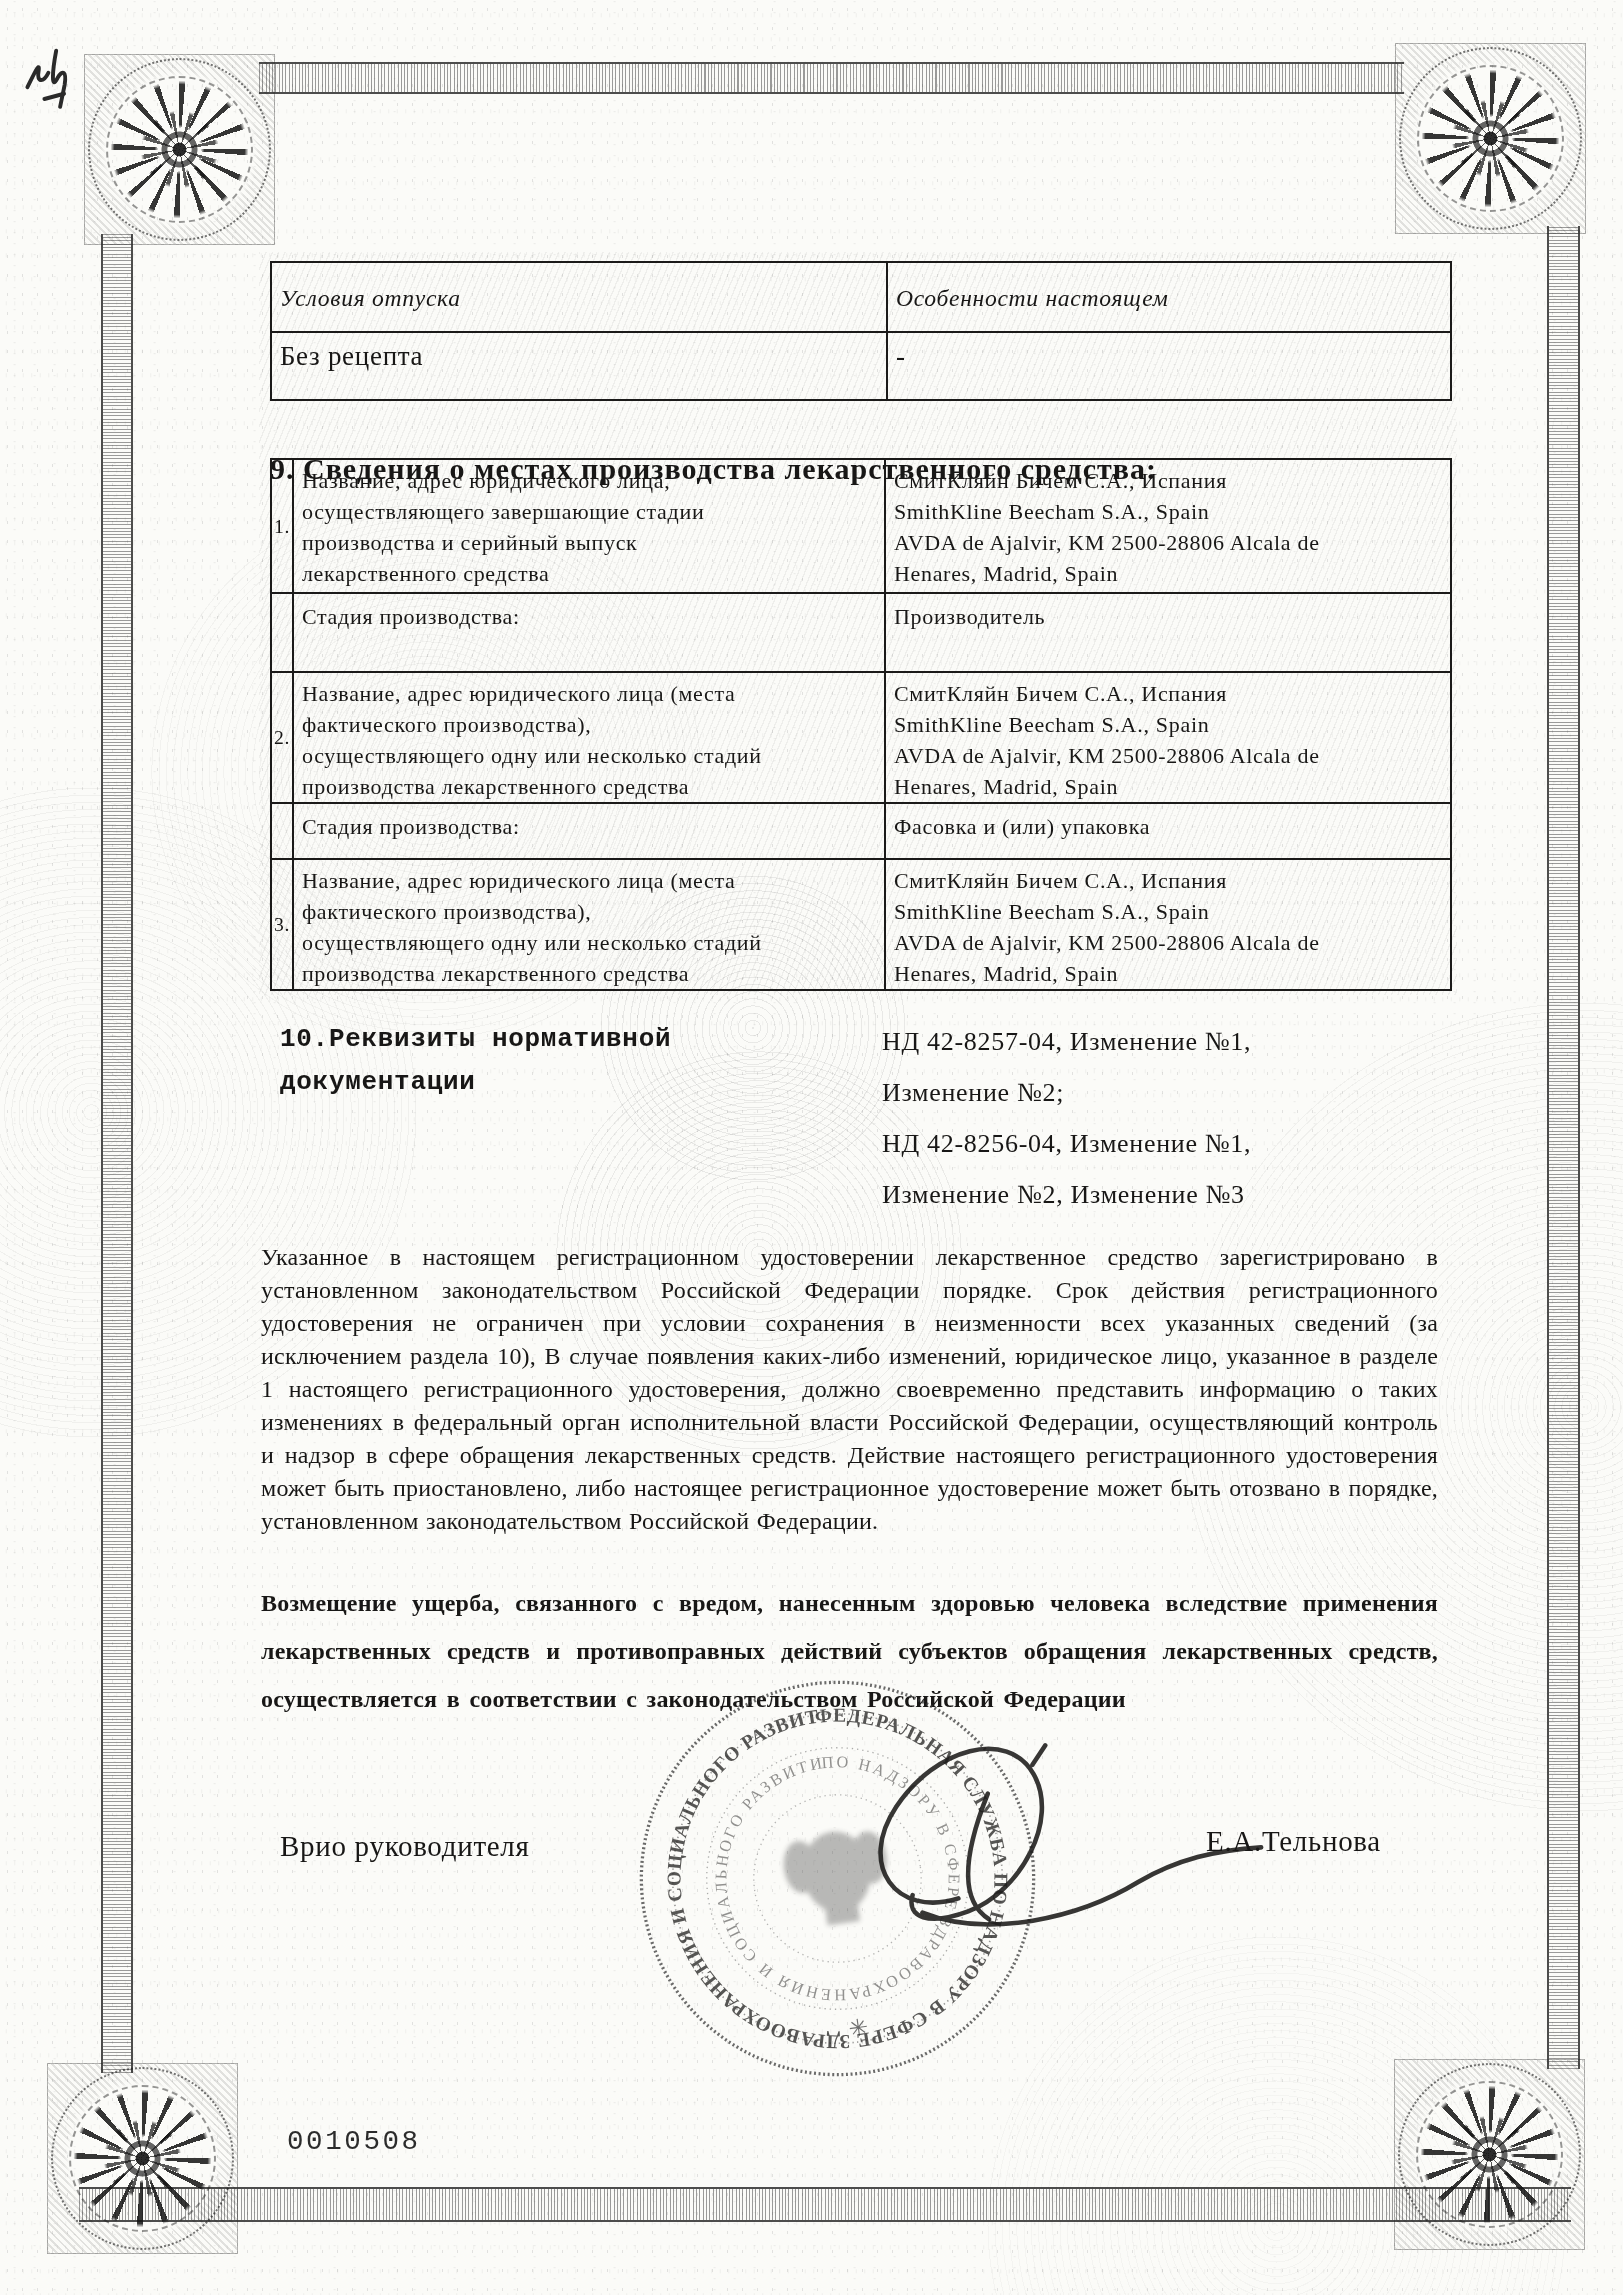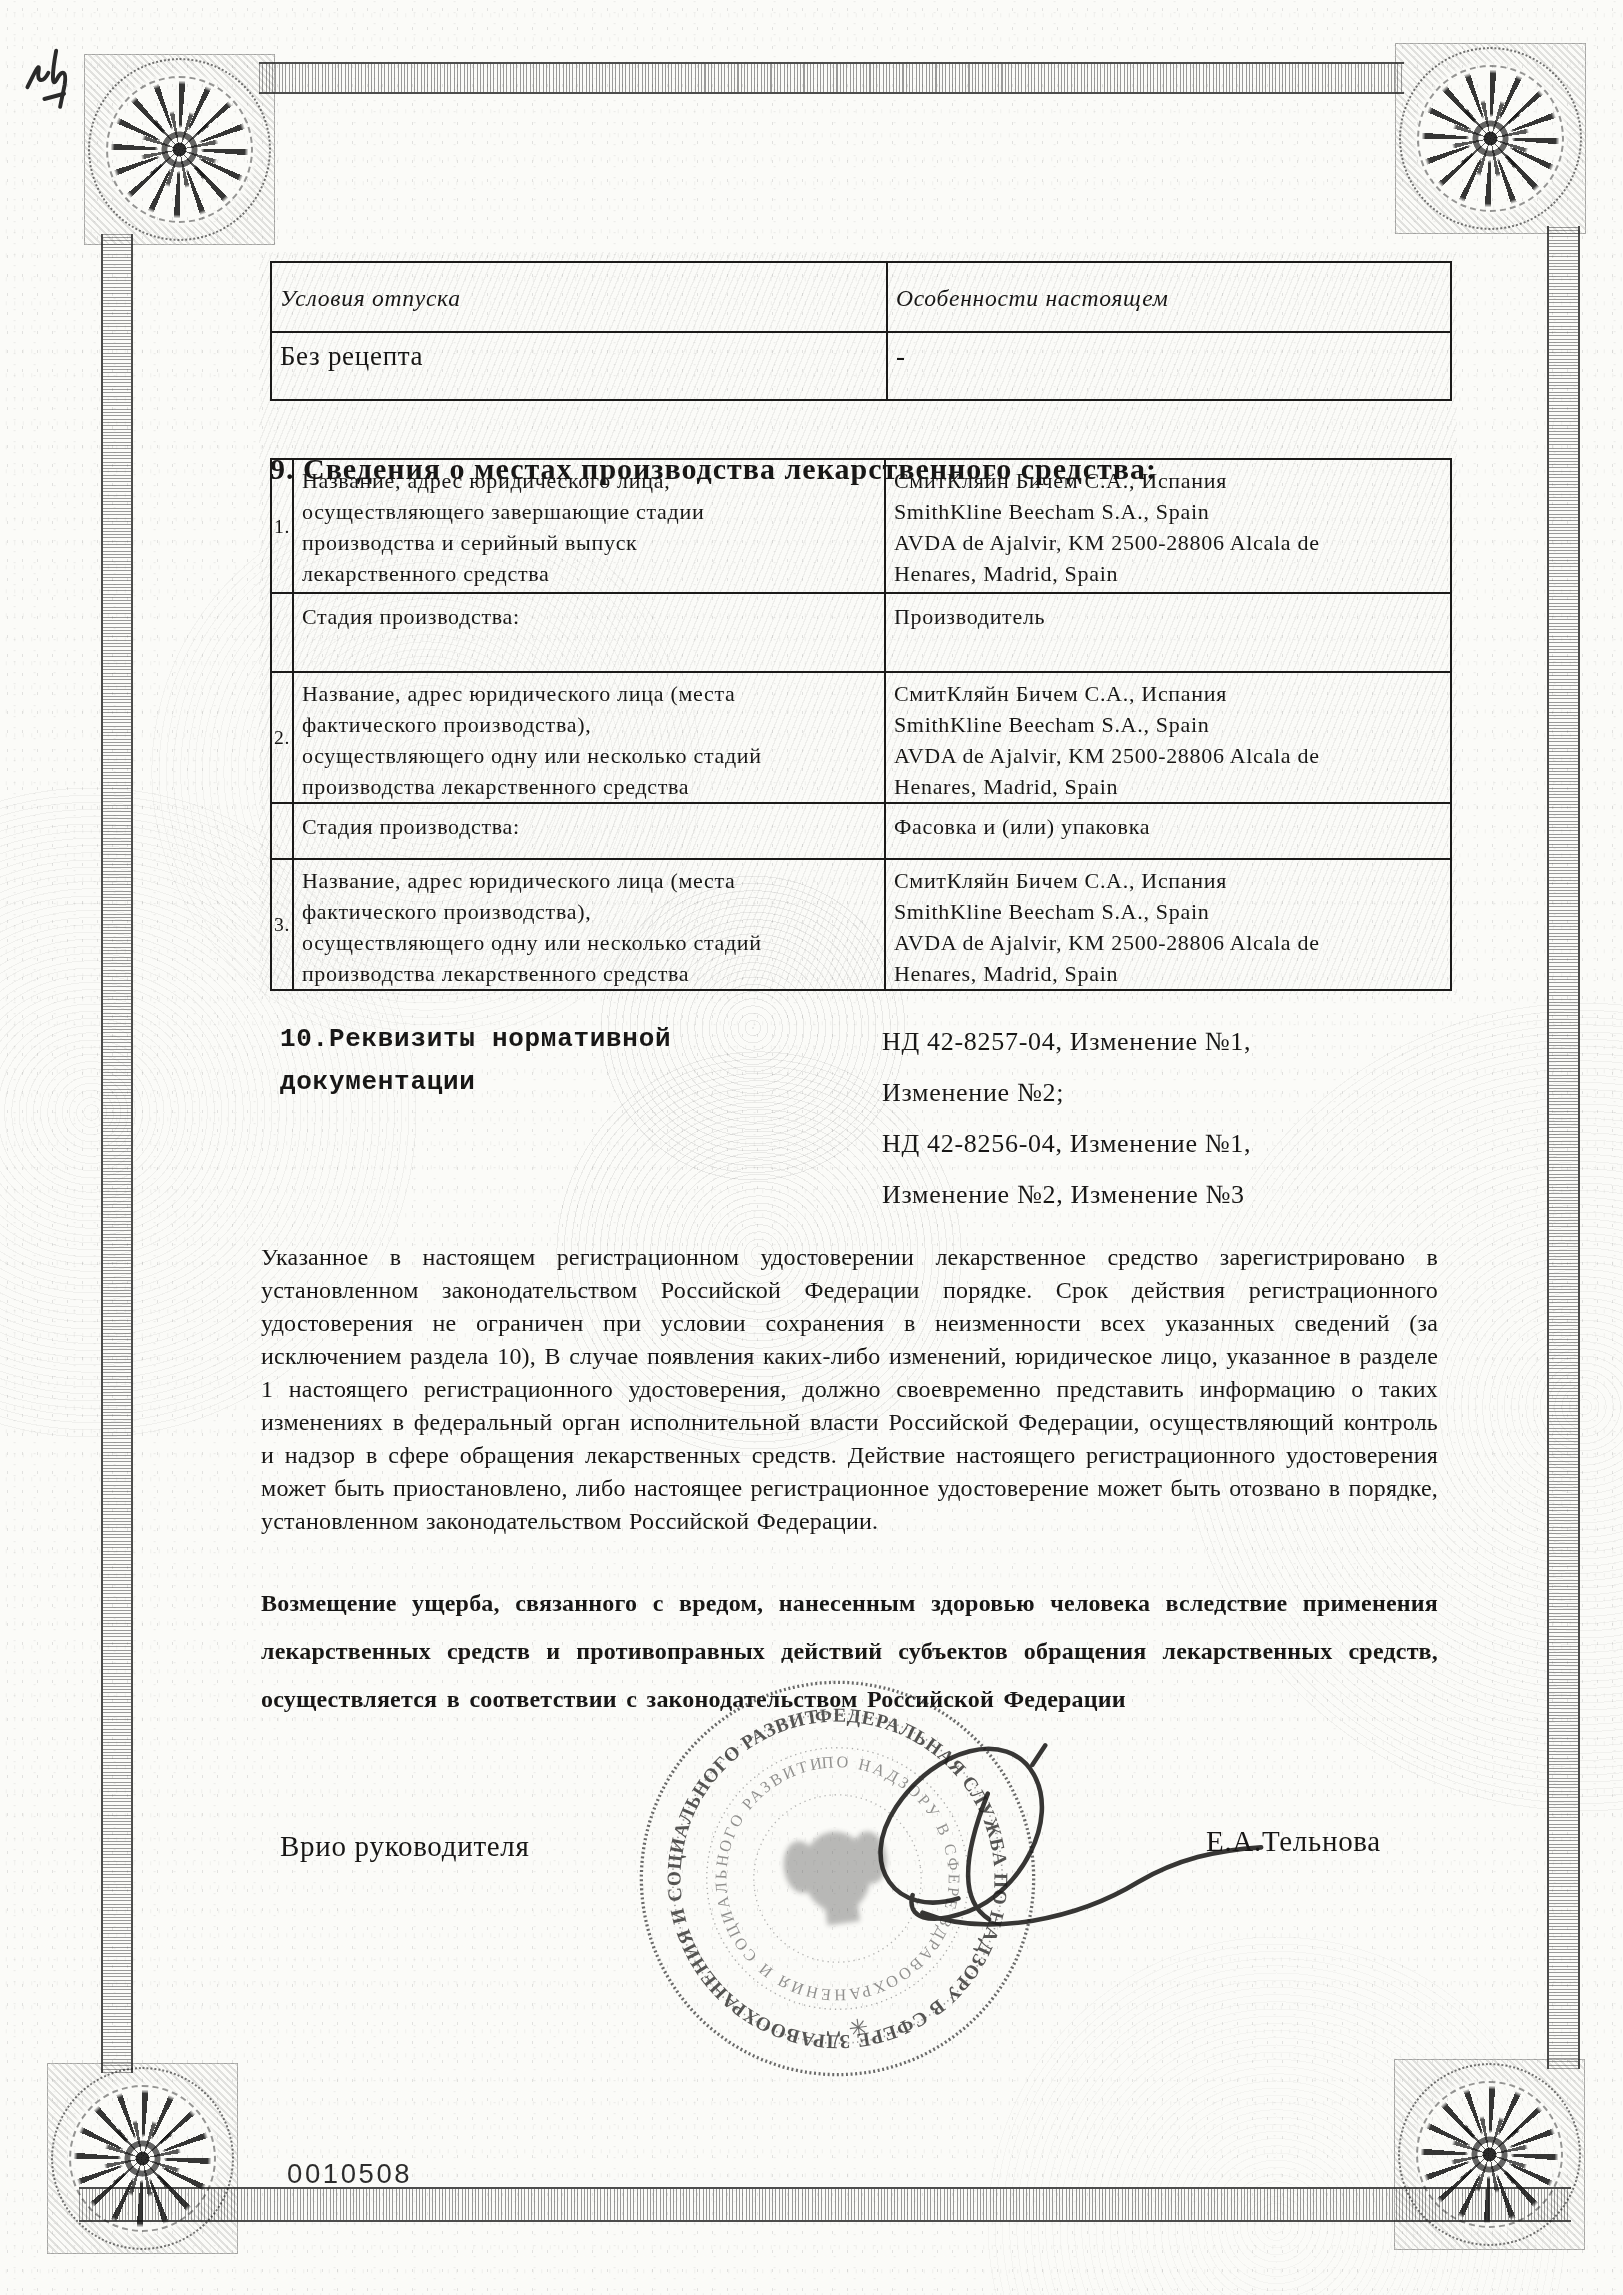--- a/index.html
+++ b/index.html
@@ -56,21 +56,21 @@
   .big td{font-size:22px;line-height:31px;letter-spacing:0.7px;padding:5.2px 5.2px 0 7.9px;margin-left:42px;}
   .big td.num{font-size:19.6px;text-align:center;vertical-align:middle;padding:0 1.3px;}
   .big td.stage{padding-top:6.5px;}
 
   .h9{font-size:30px;font-weight:bold;letter-spacing:1px;margin-top:32px;}
   .s10-label{font-size:26px;font-weight:bold;line-height:43px;letter-spacing:0.7px;font-family:Liberation Mono, monospace;}
   .s10-value{font-size:26px;line-height:51px;letter-spacing:0.7px;}
   .para{width:1177px;text-align:justify;font-size:24px;line-height:33px;letter-spacing:0.2px;word-spacing:1.3px;}
   .para.bold{font-weight:bold;line-height:48px;word-spacing:3.3px;}
   .sig-text{font-size:29px;letter-spacing:0.7px;}
-  .serial{font-family:Liberation Sans, sans-serif;font-size:27.5px;letter-spacing:2.6px;color:#161616;opacity:.9;margin-top:32px;}
+  .serial{font-family:Liberation Mono, monospace;font-size:27.5px;letter-spacing:2.6px;color:#161616;opacity:.9;}
 </style>
 </head>
 <body>
 
 <div class="page">
 
   <div class="rings abs" style="left:596px;top:871px;width:314px;height:314px;opacity:.5;"></div>
   <div class="rings abs" style="left:556px;top:1051px;width:406px;height:406px;opacity:.45;"></div>
   <div class="rings abs" style="left:1178px;top:1001px;width:812px;height:812px;opacity:.3;"></div>
   <div class="rings abs" style="left:-236px;top:785px;width:655px;height:655px;opacity:.3;"></div>

